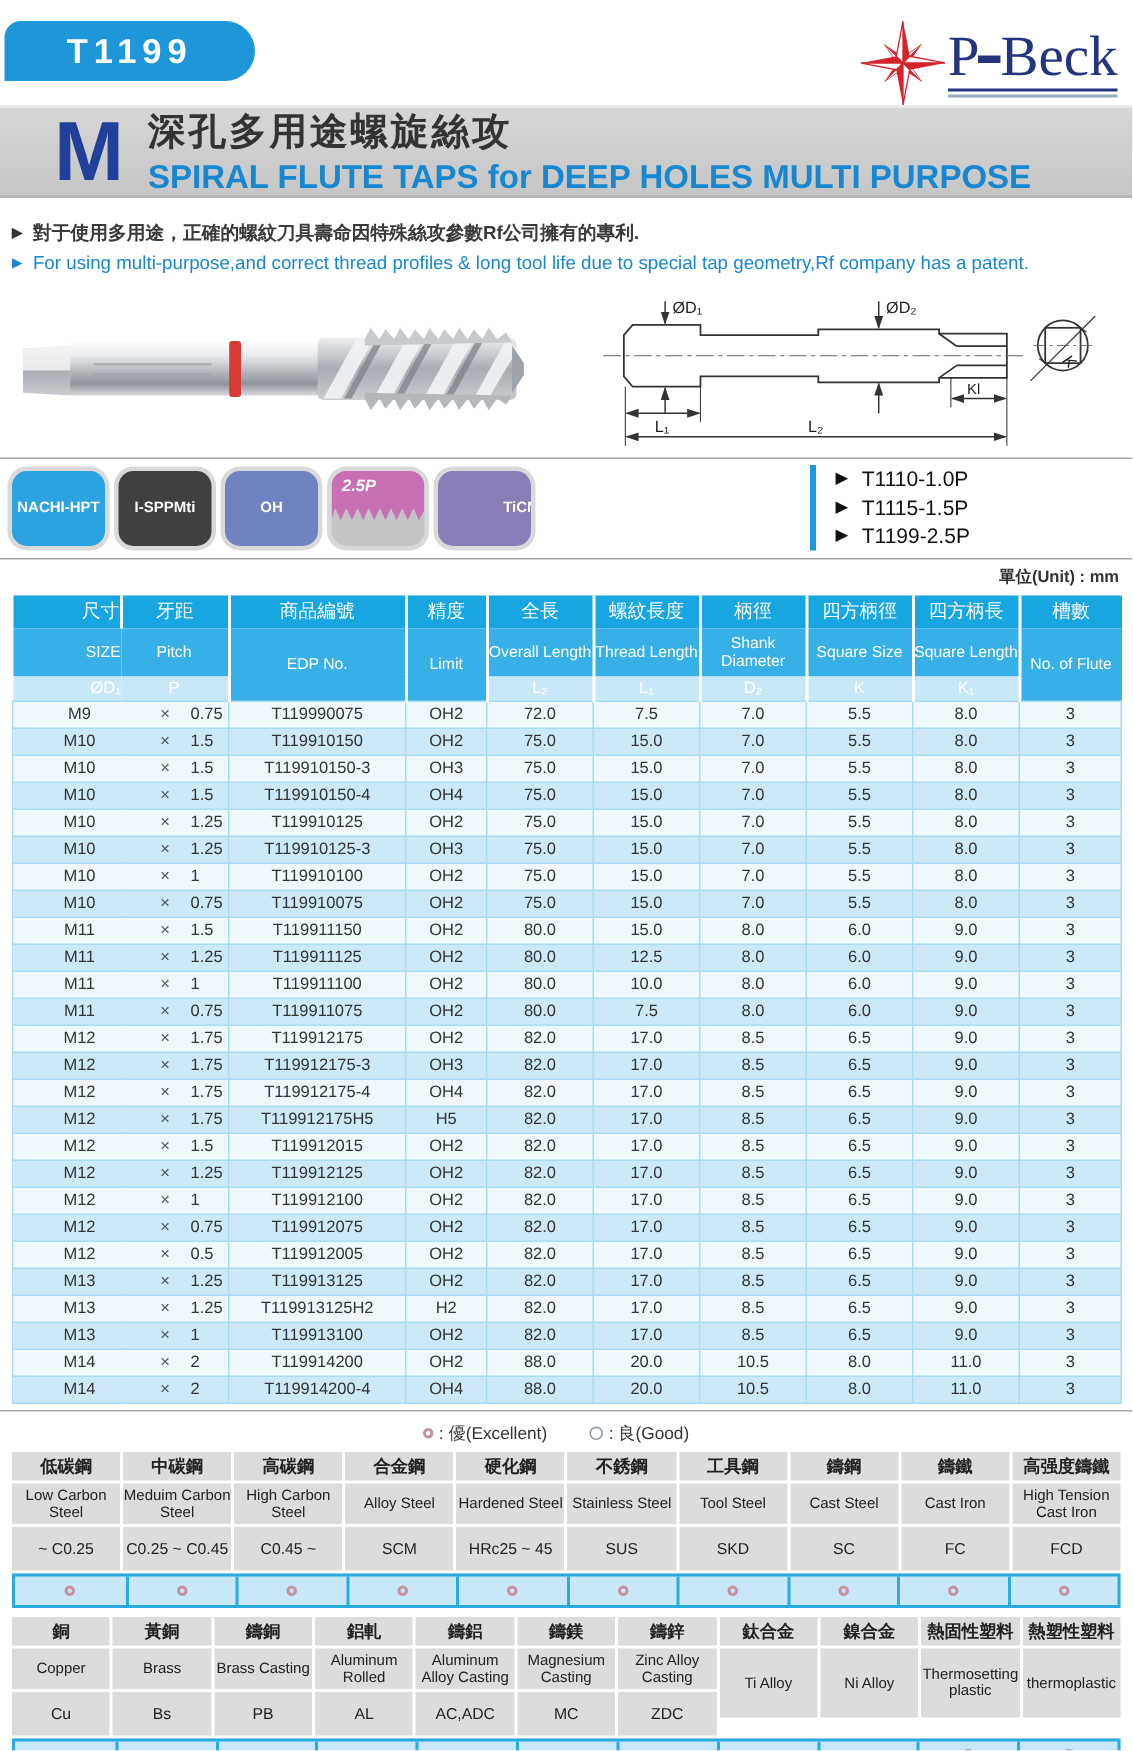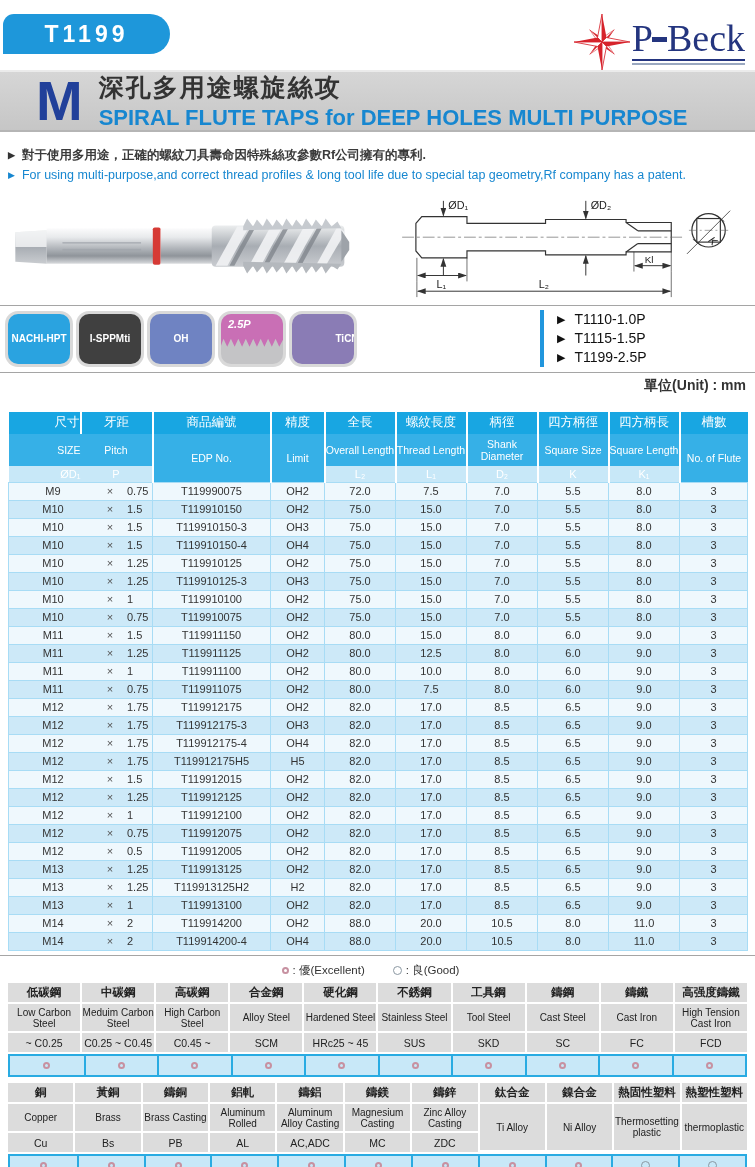--- a/index.html
+++ b/index.html
@@ -44,21 +44,21 @@
   .badge-label-tl { position:absolute; top:4px; left:7px; font-size:11px;font-style:italic; }
   .badge-pink { position:absolute; inset:0; z-index:1;
     clip-path:polygon(0% 0%,100% 0%,100% 52%,94% 66%,88% 50%,82% 66%,76% 50%,70% 66%,64% 50%,58% 66%,52% 50%,46% 66%,40% 50%,34% 66%,28% 50%,22% 66%,16% 50%,10% 66%,4% 50%,0% 64%); }
   .variant-block { position:absolute; left:540px; top:4px; display:flex; align-items:stretch; }
   .variant-bar { width:4px; background:#2196dd; }
   .variant-list { list-style:none; padding-left:13px; }
   .variant-list li { display:flex; align-items:center; gap:9px; font-size:14px; color:#111; line-height:19px; }
   .variant-list .tri { font-size:11px; color:#111; }
 
   
-  .unit-note { text-align:right; font-size:14px; color:#333; padding:4px 9px 17px 0; font-weight:bold; }
+  .unit-note { text-align:right; font-size:11px; color:#333; padding:4px 9px 5px 0; font-weight:bold; }
 
   
   .spec-table { width:739px; margin:0 8px; border-collapse:collapse; table-layout:fixed; font-size:11px; }
   .spec-table thead th { color:#fff; font-weight:normal; border-left:2px solid #fff; vertical-align:middle; text-align:center; padding:0; }
   .spec-table thead tr th:first-child { border-left:none;text-align:right; }
   .spec-table .no-sep { border-left:none; }
   .h-zh th { background:#18a6e2; font-size:12.5px; font-weight:bold; height:22px; }
   .h-en th { background:#36b0e7; font-size:10.5px; height:32px; line-height:1.15; }
   .h-en th.rs { background:#36b0e7; }
   .h-sym th { background:#c8e8f8; color:#222; height:17px; font-size:11px; }
@@ -76,21 +76,21 @@
   .ring-ex { width:7px; height:7px; border:2.5px solid #c791a1; border-radius:50%; display:inline-block; background:transparent; }
   .ring-good { width:9px; height:9px; border:1.5px solid #8b98a2; border-radius:50%; display:inline-block; }
 
   
   .mat { width:739px; margin:0 8px 6px 8px; }
   .mat-head { display:flex; gap:2px; }
   .mat-col { flex:1; display:flex; flex-direction:column; gap:2px; }
   .m-zh { background:#dcdcdc; height:19px; display:flex; align-items:center; justify-content:center; font-weight:bold; font-size:11.5px; color:#222; }
   .m-en { background:#dcdcdc; height:27px; display:flex; align-items:center; justify-content:center; text-align:center; font-size:10px; line-height:1.1; color:#222; }
   .m-en-tall { height:46px; }
-  .m-code { background:#dcdcdc; height:19px; display:flex; align-items:center; justify-content:center; font-size:10.5px; color:#222; }
+  .m-code { background:#dcdcdc; height:29px; display:flex; align-items:center; justify-content:center; font-size:10.5px; color:#222; }
   .rate-strip { display:grid; border:2px solid #29abe2; margin-top:2px; background:#c8e8f8; }
   .rate-cell { height:19px; display:flex; align-items:center; justify-content:center; border-left:2px solid #29abe2; }
   .rate-cell:first-child { border-left:none; }
 
   
   .footer-line { height:2px; background:#8f8f8f; margin-top:8px; }
   .page-num { text-align:right; font-size:19px; color:#222; padding:5px 8px 0 0; letter-spacing:1px; }
 </style>
 </head>
 <body>

